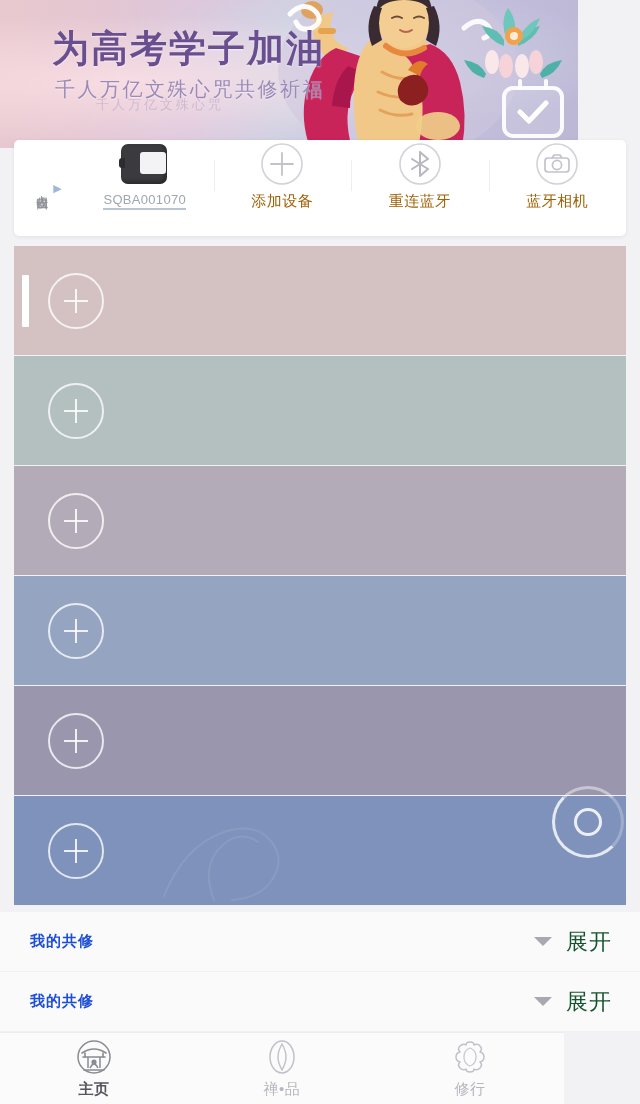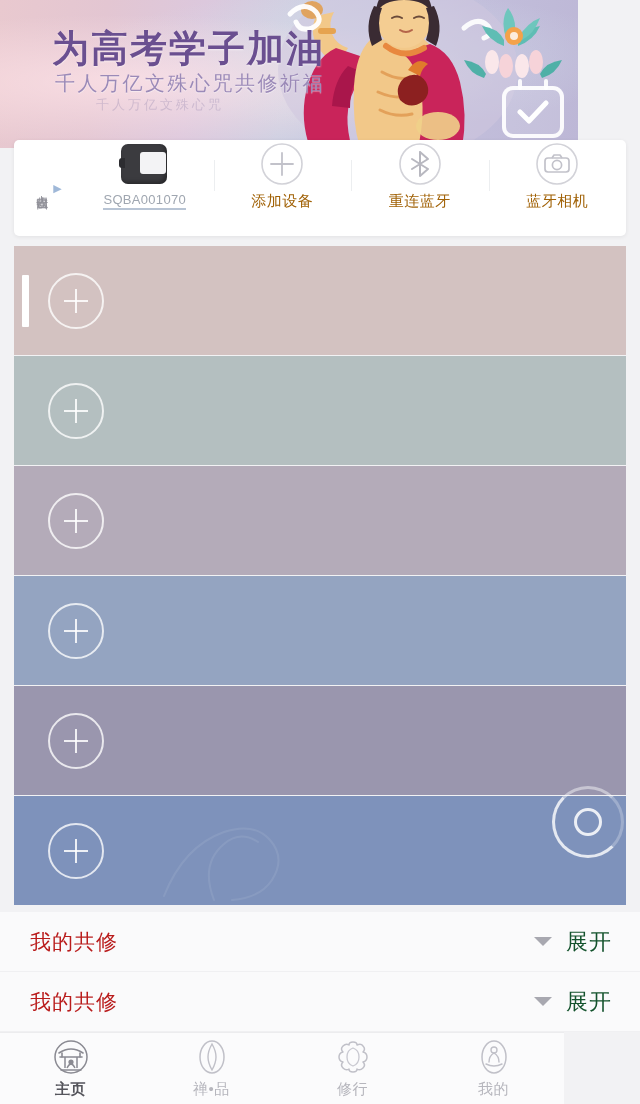--- a/index.html
+++ b/index.html
@@ -22,21 +22,21 @@
     background:radial-gradient(ellipse at 22% 55%,rgba(255,228,232,.75) 0%,rgba(255,228,232,0) 58%),
                radial-gradient(ellipse at 62% 40%,rgba(214,226,236,.55) 0%,rgba(214,226,236,0) 55%);
   }
   #banner-title {
     position:absolute; left:52px; top:24px;
     font-size:37px; font-weight:bold; letter-spacing:2px;
     color:#6a4f90; text-shadow:0 1px 2px rgba(255,255,255,.55);
     white-space:nowrap;
   }
   #banner-sub {
-    position:absolute; left:55px; top:70px;
+    position:absolute; left:55px; top:76px;
     font-size:20px; letter-spacing:2.5px;
     color:#9b8ab8; white-space:nowrap;
     text-shadow:0 1px 1px rgba(255,255,255,.5);
   }
   #banner-ghost {
     position:absolute; left:96px; top:96px;
     font-size:13px; letter-spacing:3px; color:rgba(150,135,175,.35);
     white-space:nowrap;
   }
 
@@ -153,21 +153,21 @@
   }
 
   
   #sections { position:absolute; left:0; top:912px; width:640px; }
   .section {
     height:60px; background:#fafafb;
     display:flex; align-items:center;
     padding:0 28px 0 30px;
     border-bottom:1px solid #f0f0f2;
   }
-  .section-title { font-size:21px; color:#b91c1c; font-weight:normal; letter-spacing:1px; }
+  .section-title { font-size:15px; color:#1d4ed8; font-weight:bold; letter-spacing:1px; }
   .section-right { margin-left:auto; display:flex; align-items:center; gap:14px; }
   .chev-down {
     width:0; height:0;
     border-left:9px solid transparent; border-right:9px solid transparent;
     border-top:9px solid #a8a8b0;
   }
   .section-action { font-size:22px; color:#14532d; letter-spacing:1px; }
 
   
   #bottom-nav {
@@ -412,25 +412,14 @@
   <div class="nav-item">
     <span class="nav-icon">
       <svg width="36" height="36" viewBox="0 0 36 36">
         <path d="M18 3 q4 0 4 3 q4 -2 6 1 q3 3 0 6 q4 1 4 5 q0 4 -4 5 q3 3 0 6 q-3 3 -6 1 q0 3 -4 3 q-4 0 -4 -3 q-3 2 -6 -1 q-3 -3 0 -6 q-4 -1 -4 -5 q0 -4 4 -5 q-3 -3 0 -6 q3 -3 6 -1 q0 -3 4 -3 z" stroke="#c0c0c8" stroke-width="1.5" fill="none" stroke-linejoin="round"></path>
         <path d="M18 9 q6 2 6 9 q0 7 -6 9 q-6 -2 -6 -9 q0 -7 6 -9 z" stroke="#c8c8d0" stroke-width="1.3" fill="none"></path>
       </svg>
     </span>
     <span class="nav-label">修行</span>
   </div>
 
-  <div class="nav-item">
-    <span class="nav-icon">
-      <svg width="36" height="36" viewBox="0 0 36 36">
-        <ellipse cx="18" cy="18" rx="12" ry="16" stroke="#c0c0c8" stroke-width="1.5" fill="none"></ellipse>
-        <circle cx="18" cy="11" r="3" stroke="#c0c0c8" stroke-width="1.4" fill="none"></circle>
-        <path d="M18 14 q5 3 5 9 M18 14 q-5 3 -5 9" stroke="#c0c0c8" stroke-width="1.4" fill="none" stroke-linecap="round"></path>
-        <path d="M10 25 q8 4 16 0" stroke="#c0c0c8" stroke-width="1.4" fill="none" stroke-linecap="round"></path>
-      </svg>
-    </span>
-    <span class="nav-label">我的</span>
-  </div>
 
 </div>
 
 </body></html>

